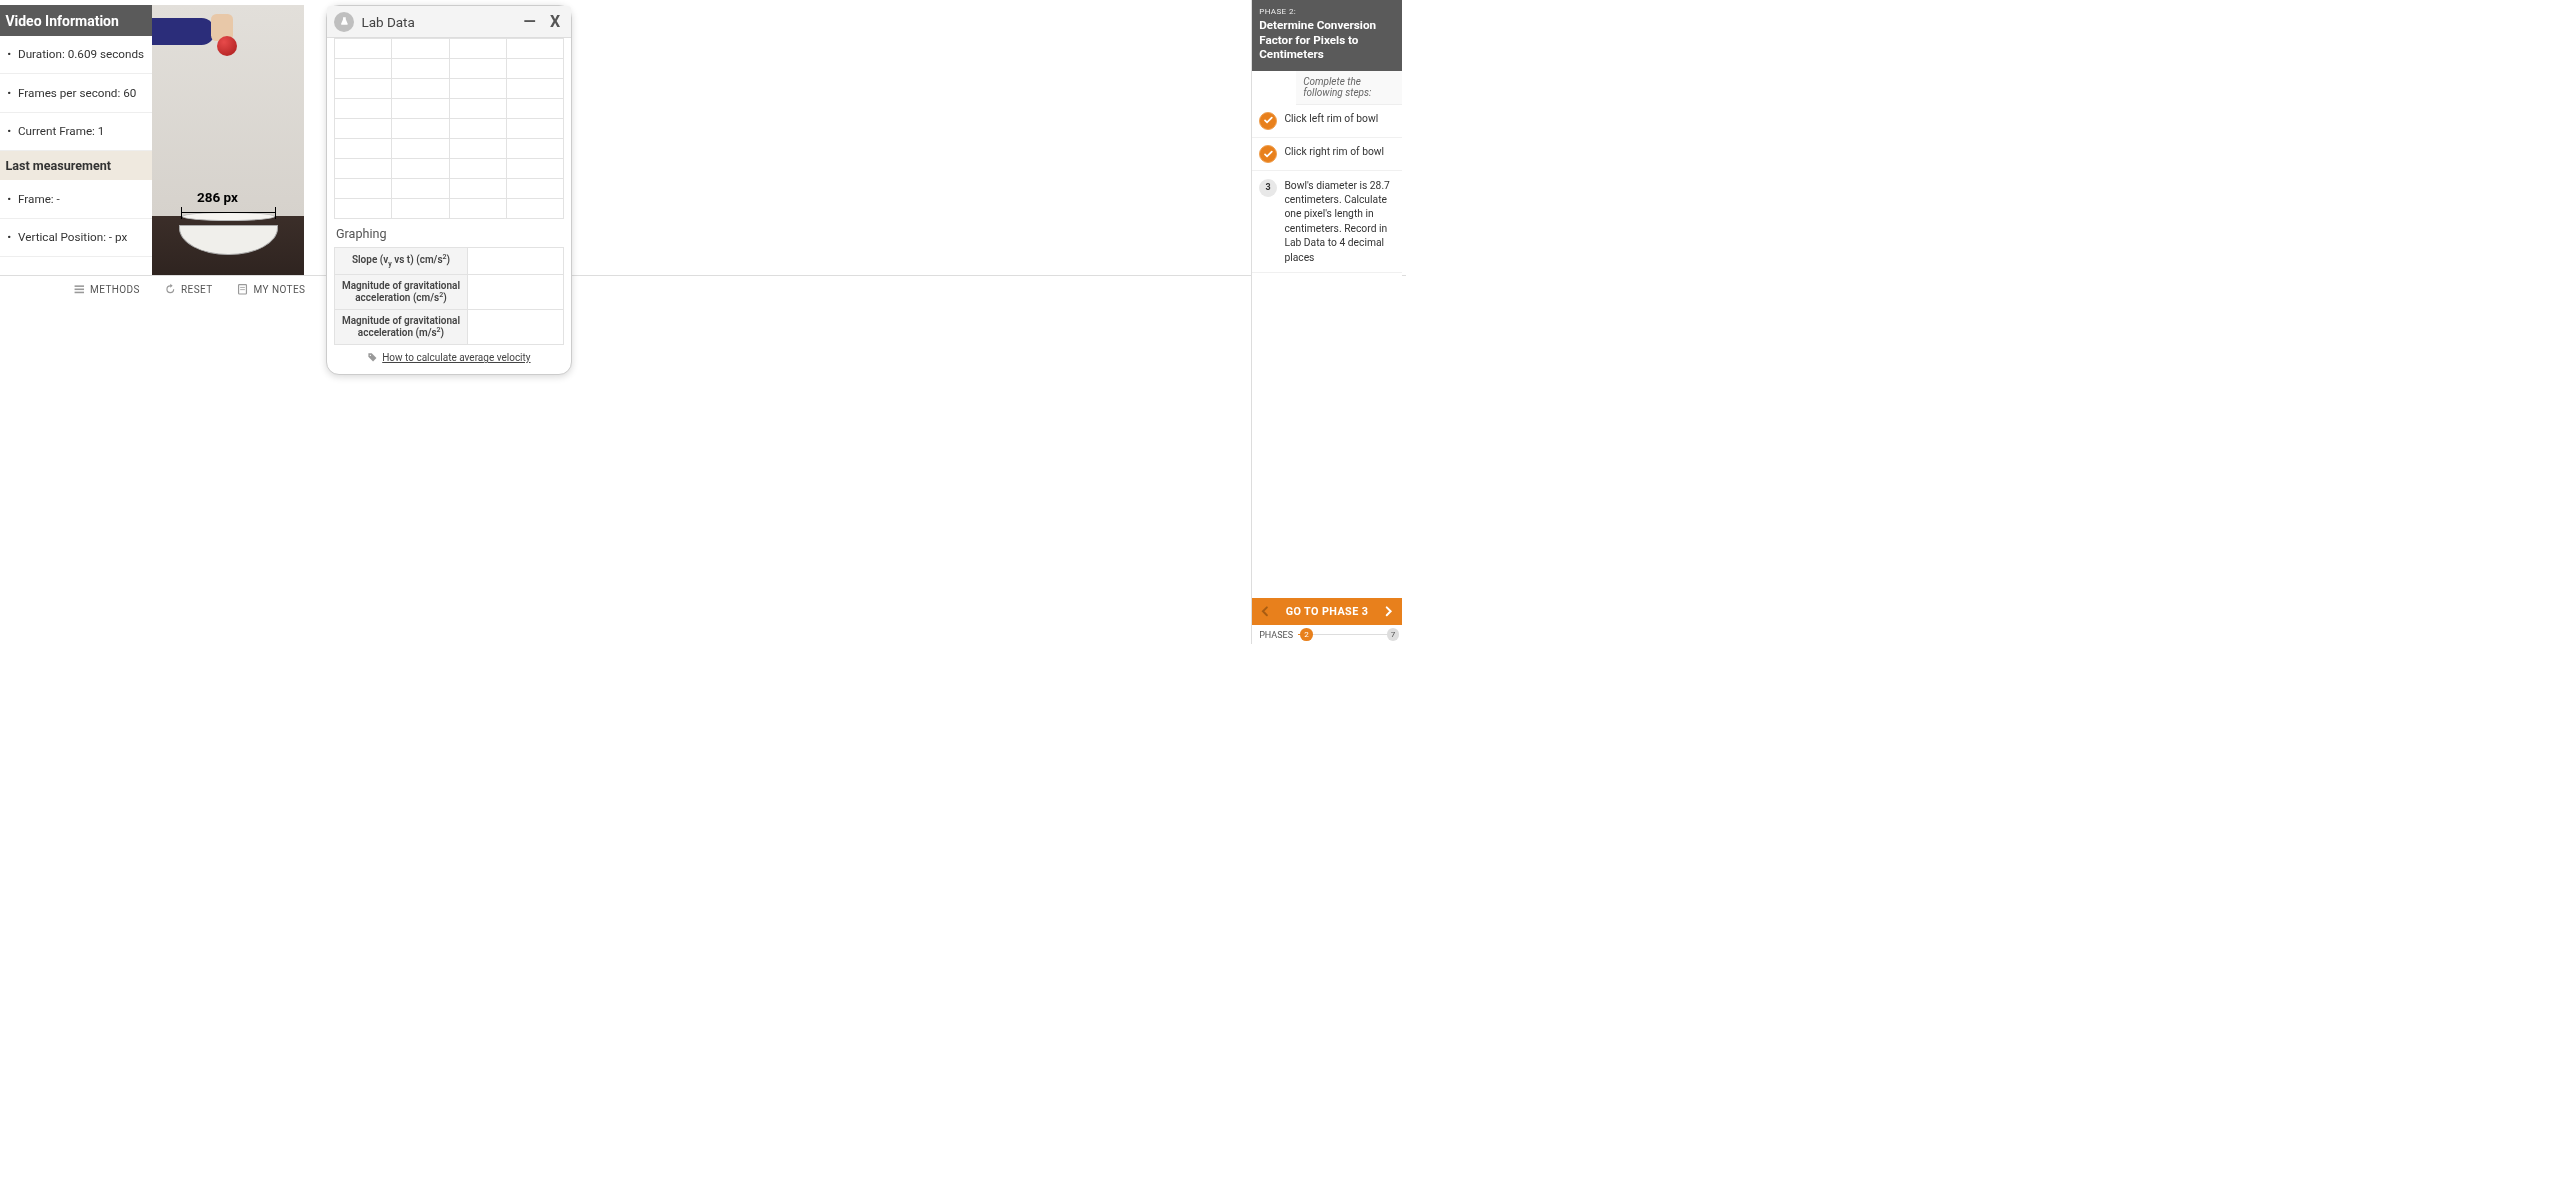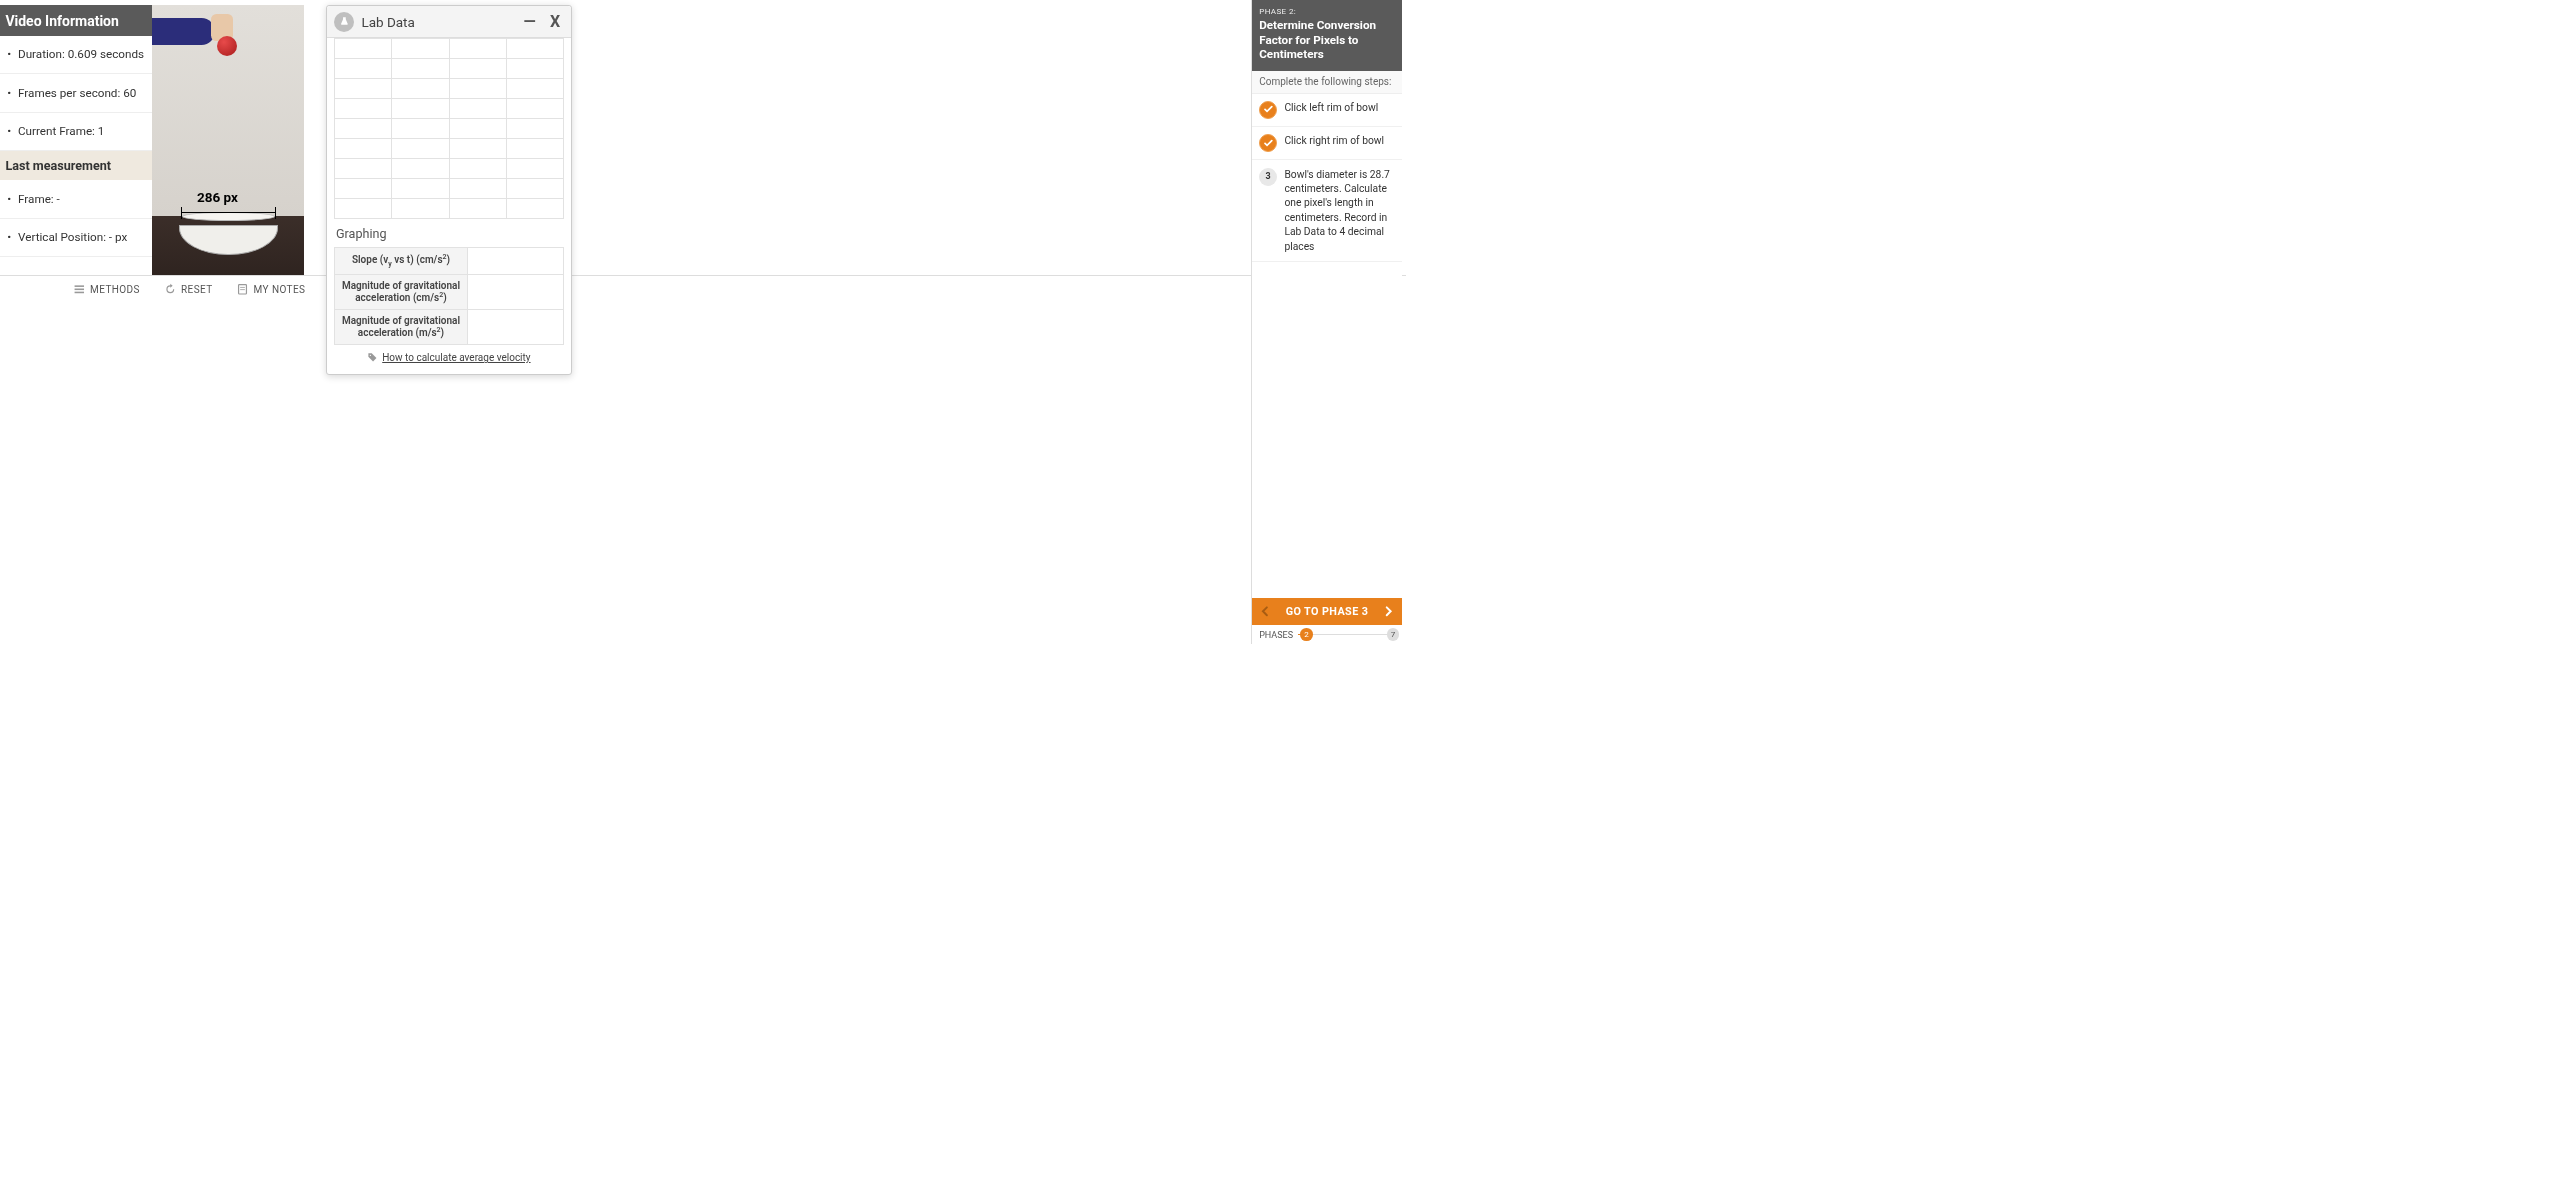--- a/index.html
+++ b/index.html
@@ -118,21 +118,21 @@
 .tb-icon { width:12.6px; height:12.6px; display:inline-block; }
 
 
 .lab-panel {
   position:absolute;
   left:326px;
   top:5.4px;
   width:246px;
   background:#fff;
   border:0.9px solid #ccc;
-  border-radius:3px;
+  border-radius:13px;
   box-shadow:0 1.8px 7.2px rgba(0,0,0,0.15);
 }
 .lab-header {
   display:flex; align-items:center; gap:7.2px;
   padding:5.4px 7.2px;
   background:#f4f4f4;
   border-bottom:0.9px solid #ddd;
   border-radius:3.6px 3.6px 0 0;
 }
 .lab-flask {
@@ -178,22 +178,22 @@
   background:#fff;
   display:flex; flex-direction:column;
 }
 .phase-header {
   background:#5a5a5a; color:#fff;
   padding:7.2px 7.2px 9px;
 }
 .phase-num { font-size:8px; letter-spacing:0.4px; opacity:0.9; }
 .phase-title { font-size:11.7px; font-weight:700; margin-top:1.8px; line-height:1.25; }
 .steps-instruct {
-  font-size:10px; color:#666;
-  padding:5.4px 7.2px; border-bottom:0.9px solid #eee; background:#f9f9f9;
+  font-style:italic; font-size:10px; color:#666;
+  padding:5.4px 7.2px; border-bottom:0.9px solid #eee; background:#f9f9f9;margin-left:44px;
 }
 .step-list { list-style:none; }
 .step-item {
   display:flex; gap:7.2px; padding:7.2px; border-bottom:0.9px solid #f0f0f0;
   font-size:10.3px; line-height:1.4; color:#333;
 }
 .step-badge {
   width:18px; height:18px; min-width:18px; border-radius:50%;
   display:flex; align-items:center; justify-content:center;
   font-size:9px; font-weight:700;

